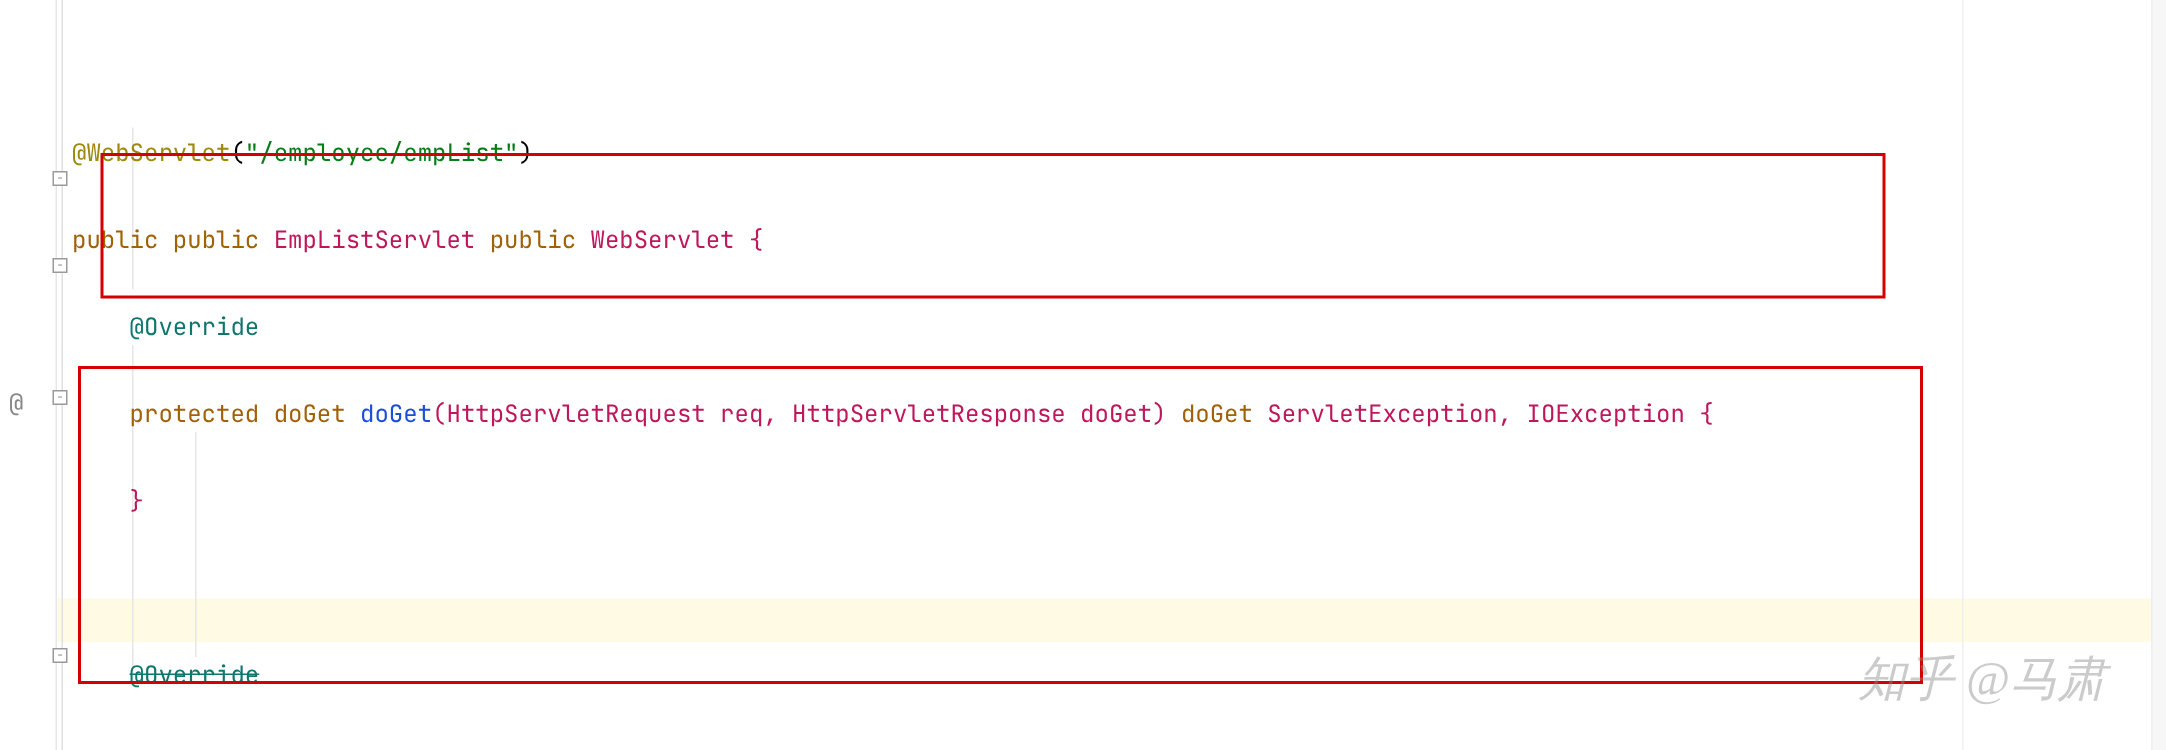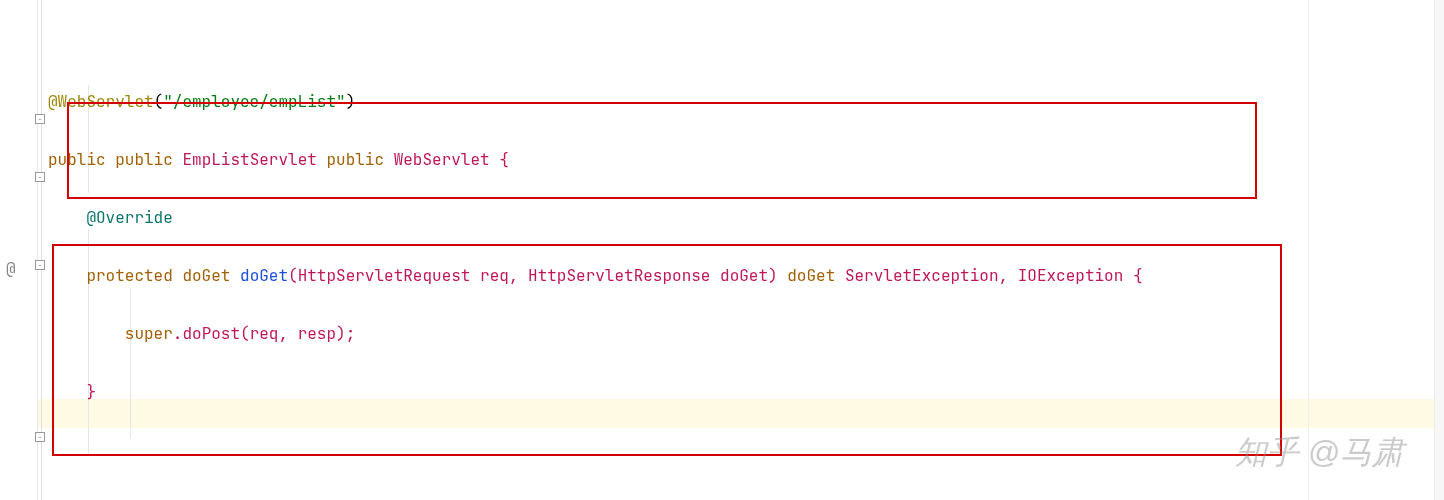--- a/index.html
+++ b/index.html
@@ -81,21 +81,21 @@
     position: absolute;
     width: 1px;
     background: #e6e6e6;
   }
   .watermark {
     position: absolute;
     right: 40px;
     bottom: 25px;
     font-size: 32px;
     color: rgba(140,140,140,0.45);
-    font-family: Liberation Sans, sans-serif;
+    font-family: Liberation Serif, serif;
     font-style: italic;
     pointer-events: none;
   }
   .right-stripe {
     position: absolute;
     right: 0;
     top: 0;
     width: 10px;
     height: 100%;
     background: #f7f7f7;
@@ -130,21 +130,20 @@
 <div class="indent-guide" style="left:88px; top:85px; height:108px;"></div>
 <div class="indent-guide" style="left:88px; top:230px; height:224px;"></div>
 <div class="indent-guide" style="left:130px; top:288px; height:150px;"></div>
 
 <div class="code-area">
 <span class="line"></span>
 <span class="line"><span class="annotation">@WebServlet</span><span class="paren">(</span><span class="string">"/employee/empList"</span><span class="paren">)</span></span>
 <span class="line"><span class="kw-orange">public</span> <span class="kw-orange">public</span> <span class="text">EmpListServlet</span> <span class="kw-orange">public</span> <span class="text">WebServlet</span><span class="text"> {</span></span>
 <span class="line">    <span class="override">@Override</span></span>
 <span class="line">    <span class="kw-orange">protected</span> <span class="kw-orange">doGet</span> <span class="method-def">doGet</span><span class="text">(HttpServletRequest req, HttpServletResponse doGet) </span><span class="kw-orange">doGet</span><span class="text"> ServletException, IOException {</span></span>
-<span class="line">        <span class="kw-orange">super</span><span class="text">.doPost(req, resp);</span></span>
 <span class="line">    <span class="text">}</span></span>
 <span class="line"></span>
 <span class="line">    <span class="override" style="text-decoration:line-through;">@Override</span></span>
 
 
 
 
 
 
 

